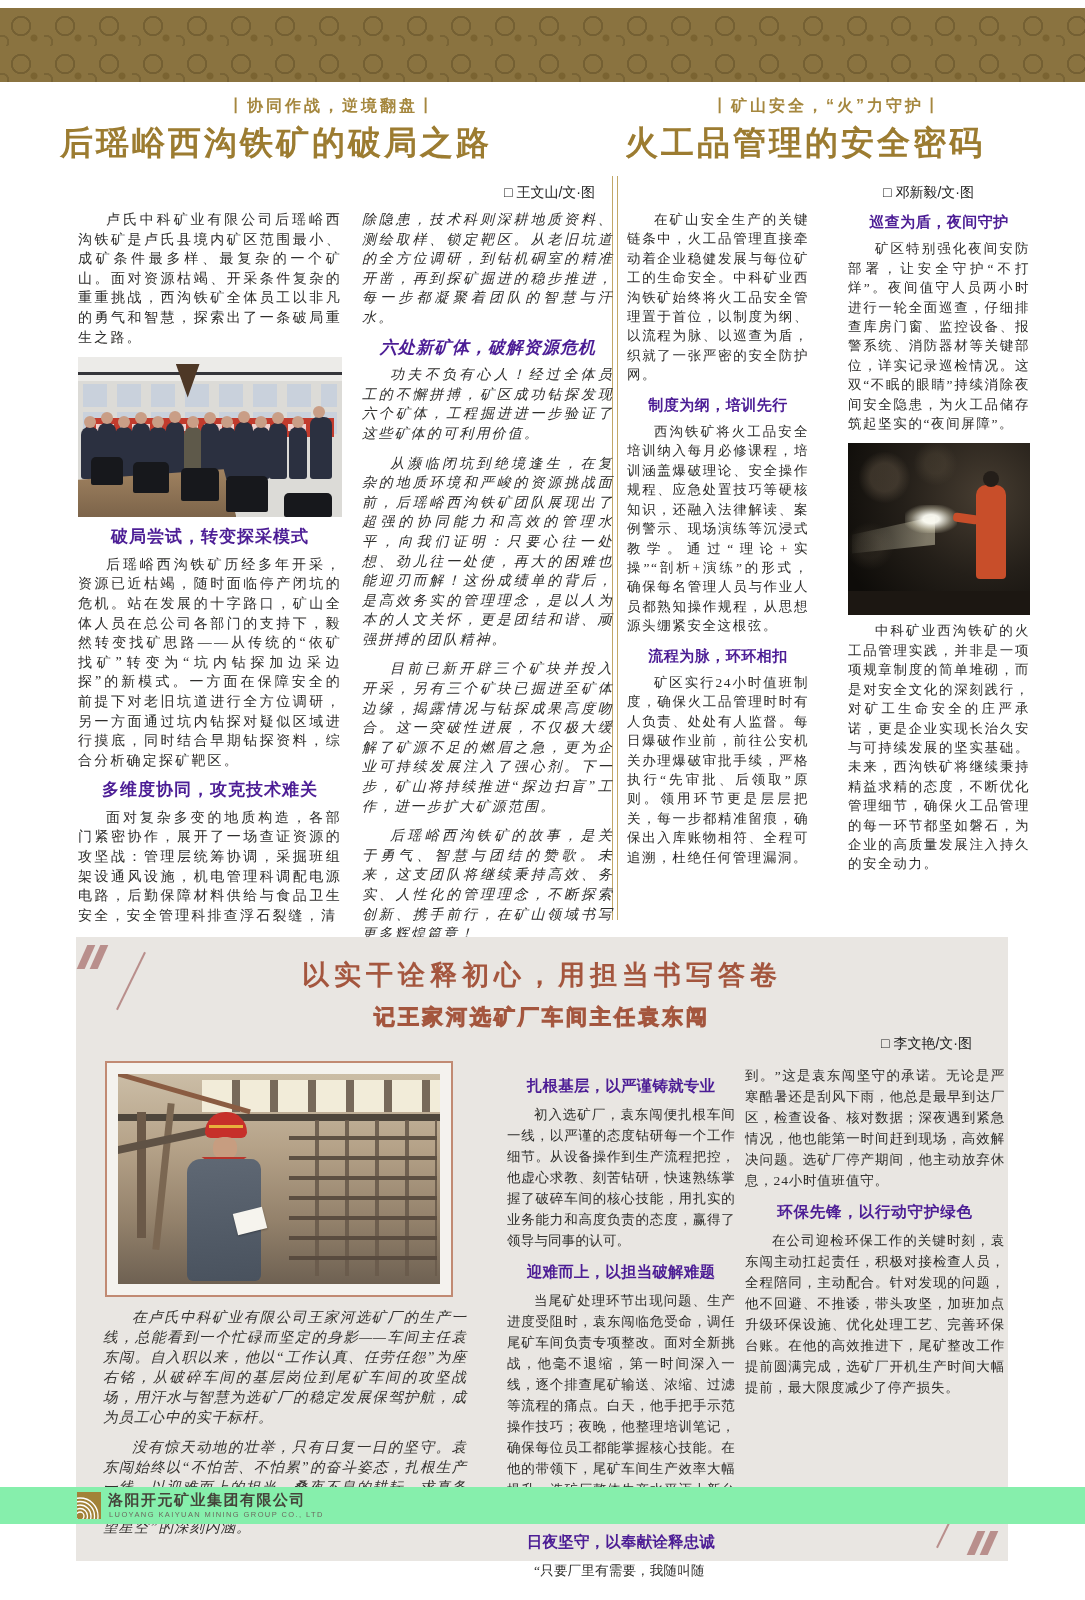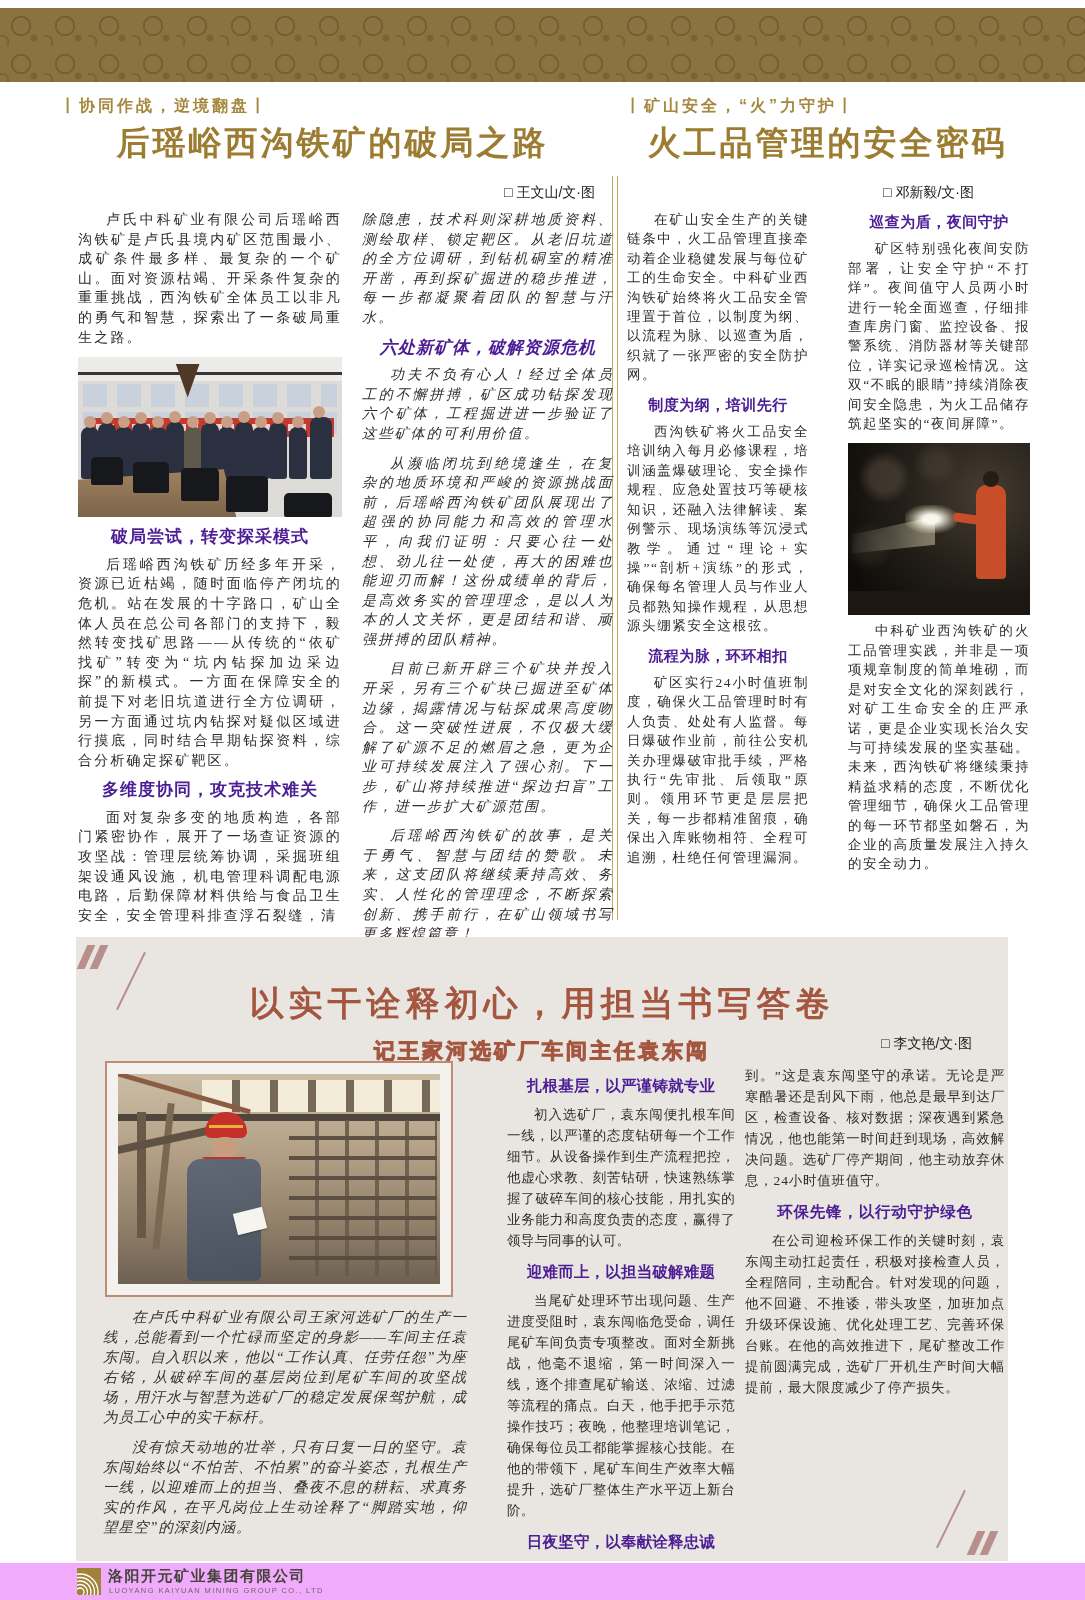--- a/index.html
+++ b/index.html
@@ -12,23 +12,23 @@
       radial-gradient(circle at 21px 18px, transparent 8px, rgba(58,46,18,.28) 8.5px, rgba(58,46,18,.28) 10px, transparent 10.5px),
       radial-gradient(circle at 2px 34px, transparent 5px, rgba(58,46,18,.22) 5.5px, rgba(58,46,18,.22) 7px, transparent 7.5px),
       radial-gradient(circle at 34px 30px, rgba(120,98,48,.9) 3px, transparent 4px);
     background-size:44px 38px;}
 
   
   .divider{position:absolute;left:612px;top:176px;height:744px;width:4px;
     border-left:1px solid #c2a868;border-right:1px solid #c2a868;}
 
   
-  .tagline{text-align:left;font-family:"Liberation Sans",sans-serif;font-weight:bold;
+  .tagline{text-align:center;font-family:"Liberation Sans",sans-serif;font-weight:bold;
     color:#a5873e;font-size:16px;letter-spacing:3px;margin:0;padding-top:8px;}
-  .title{margin:4px 0 16px;text-align:center;font-family:"DejaVu Serif",serif;font-weight:bold;
+  .title{margin:4px 0 16px;text-align:left;font-family:"DejaVu Serif",serif;font-weight:bold;
     color:#9c7c31;letter-spacing:3px;}
   .t-big{font-size:33px;}
   .byline{position:absolute;font-size:14px;color:#1c1c1c;font-family:"Liberation Sans",sans-serif;}
   .sub{font-family:"Liberation Sans",sans-serif;font-weight:bold;color:#4c1d95;
     text-align:center;margin:10px 0 8px;}
   .p{margin:0 0 10px;text-align:justify;}
   .ind{text-indent:2em;}
 
   .art-left{position:absolute;left:60px;top:88px;width:545px;height:850px;}
   .art-right{position:absolute;left:625px;top:88px;width:405px;height:850px;}
@@ -87,22 +87,22 @@
     clip-path:polygon(100% 12%,0 42%,0 72%,100% 58%);}
   .pn-glare{position:absolute;right:40%;top:36%;width:52px;height:28px;
     background:radial-gradient(ellipse at center,rgba(255,255,246,.95) 0 22%,rgba(255,250,220,.35) 55%,transparent 78%);}
   .pn-person{position:absolute;right:13%;top:24%;width:30px;height:94px;background:#c84e2a;border-radius:10px 10px 4px 4px;}
   .pn-person::before{content:"";position:absolute;top:-14px;left:7px;width:16px;height:16px;border-radius:50%;background:#241e19;}
   .pn-arm{position:absolute;right:28%;top:41%;width:26px;height:9px;background:#c84e2a;border-radius:4px;transform:rotate(8deg);}
   .pn-ground{position:absolute;left:0;right:0;bottom:0;height:14%;background:#1c1712;}
 
   
   .feature{position:absolute;left:76px;top:937px;width:932px;height:624px;background:#e9e6e2;}
-  .f-title{margin:0;padding-top:44px;text-align:center;font-family:"DejaVu Serif",serif;
-    font-weight:bold;font-size:34px;color:#a4563e;letter-spacing:5px;}
+  .f-title{margin:0;padding-top:20px;text-align:center;font-family:"DejaVu Serif",serif;
+    font-weight:bold;font-size:27px;color:#a4563e;letter-spacing:5px;}
   .f-sub{margin:10px 0 0;text-align:center;font-family:"Liberation Sans",sans-serif;font-weight:bold;
     font-size:21px;letter-spacing:3px;color:#b3604e;
     -webkit-text-stroke:1px #a4563e;-webkit-text-fill-color:#ece9e4;}
   .f-byline{position:absolute;right:36px;top:98px;font-size:14px;font-family:"Liberation Sans",sans-serif;color:#1c1c1c;}
   .f-photo-frame{position:absolute;left:29px;top:124px;width:322px;height:210px;
     border:2px solid #c18a73;padding:11px;background:#f4f2ee;}
   .f-intro{position:absolute;left:27px;top:370px;width:364px;font-style:italic;
     font-size:14.5px;line-height:20px;letter-spacing:1px;color:#33312e;}
   .f-mid{position:absolute;left:431px;top:128px;width:228px;font-size:13.5px;line-height:21px;letter-spacing:.2px;}
   .f-right{position:absolute;left:669px;top:128px;width:260px;font-size:13.5px;line-height:21px;letter-spacing:.8px;}
@@ -133,21 +133,21 @@
   .ps-helmet::after{content:"";position:absolute;left:4px;top:13px;right:4px;height:3px;background:#e8b13c;}
   .ps-face{position:absolute;left:34px;top:25px;width:24px;height:22px;background:#c79d80;border-radius:40%;}
   .ps-collar{position:absolute;left:22px;top:45px;width:46px;height:16px;background:#b7352c;
     clip-path:polygon(0 0,100% 0,50% 100%);}
   .ps-body{position:absolute;left:8px;top:47px;width:74px;height:122px;
     background:linear-gradient(175deg,#5f6874,#49525e);border-radius:14px 10px 6px 6px;}
   .ps-paper{position:absolute;left:56px;top:98px;width:30px;height:22px;background:#f6f4ee;
     transform:rotate(-14deg);box-shadow:0 1px 2px rgba(0,0,0,.3);}
 
   
-  .footer{position:absolute;left:0;top:1563px;width:1085px;height:37px;background:#f0abfc;}
+  .footer{position:absolute;left:0;top:1487px;width:1085px;height:37px;background:#86efac;}
   .logo{position:absolute;left:77px;top:5px;}
   .co-cn{position:absolute;left:108px;top:4px;font-family:"Liberation Sans",sans-serif;
     font-weight:bold;font-size:15px;color:#45443a;letter-spacing:1.5px;}
   .co-en{position:absolute;left:109px;top:23px;font-family:"Liberation Sans",sans-serif;
     font-size:7.5px;color:#6b695e;letter-spacing:1.4px;}
 </style>
 </head>
 <body>
 
 <div class="page">

